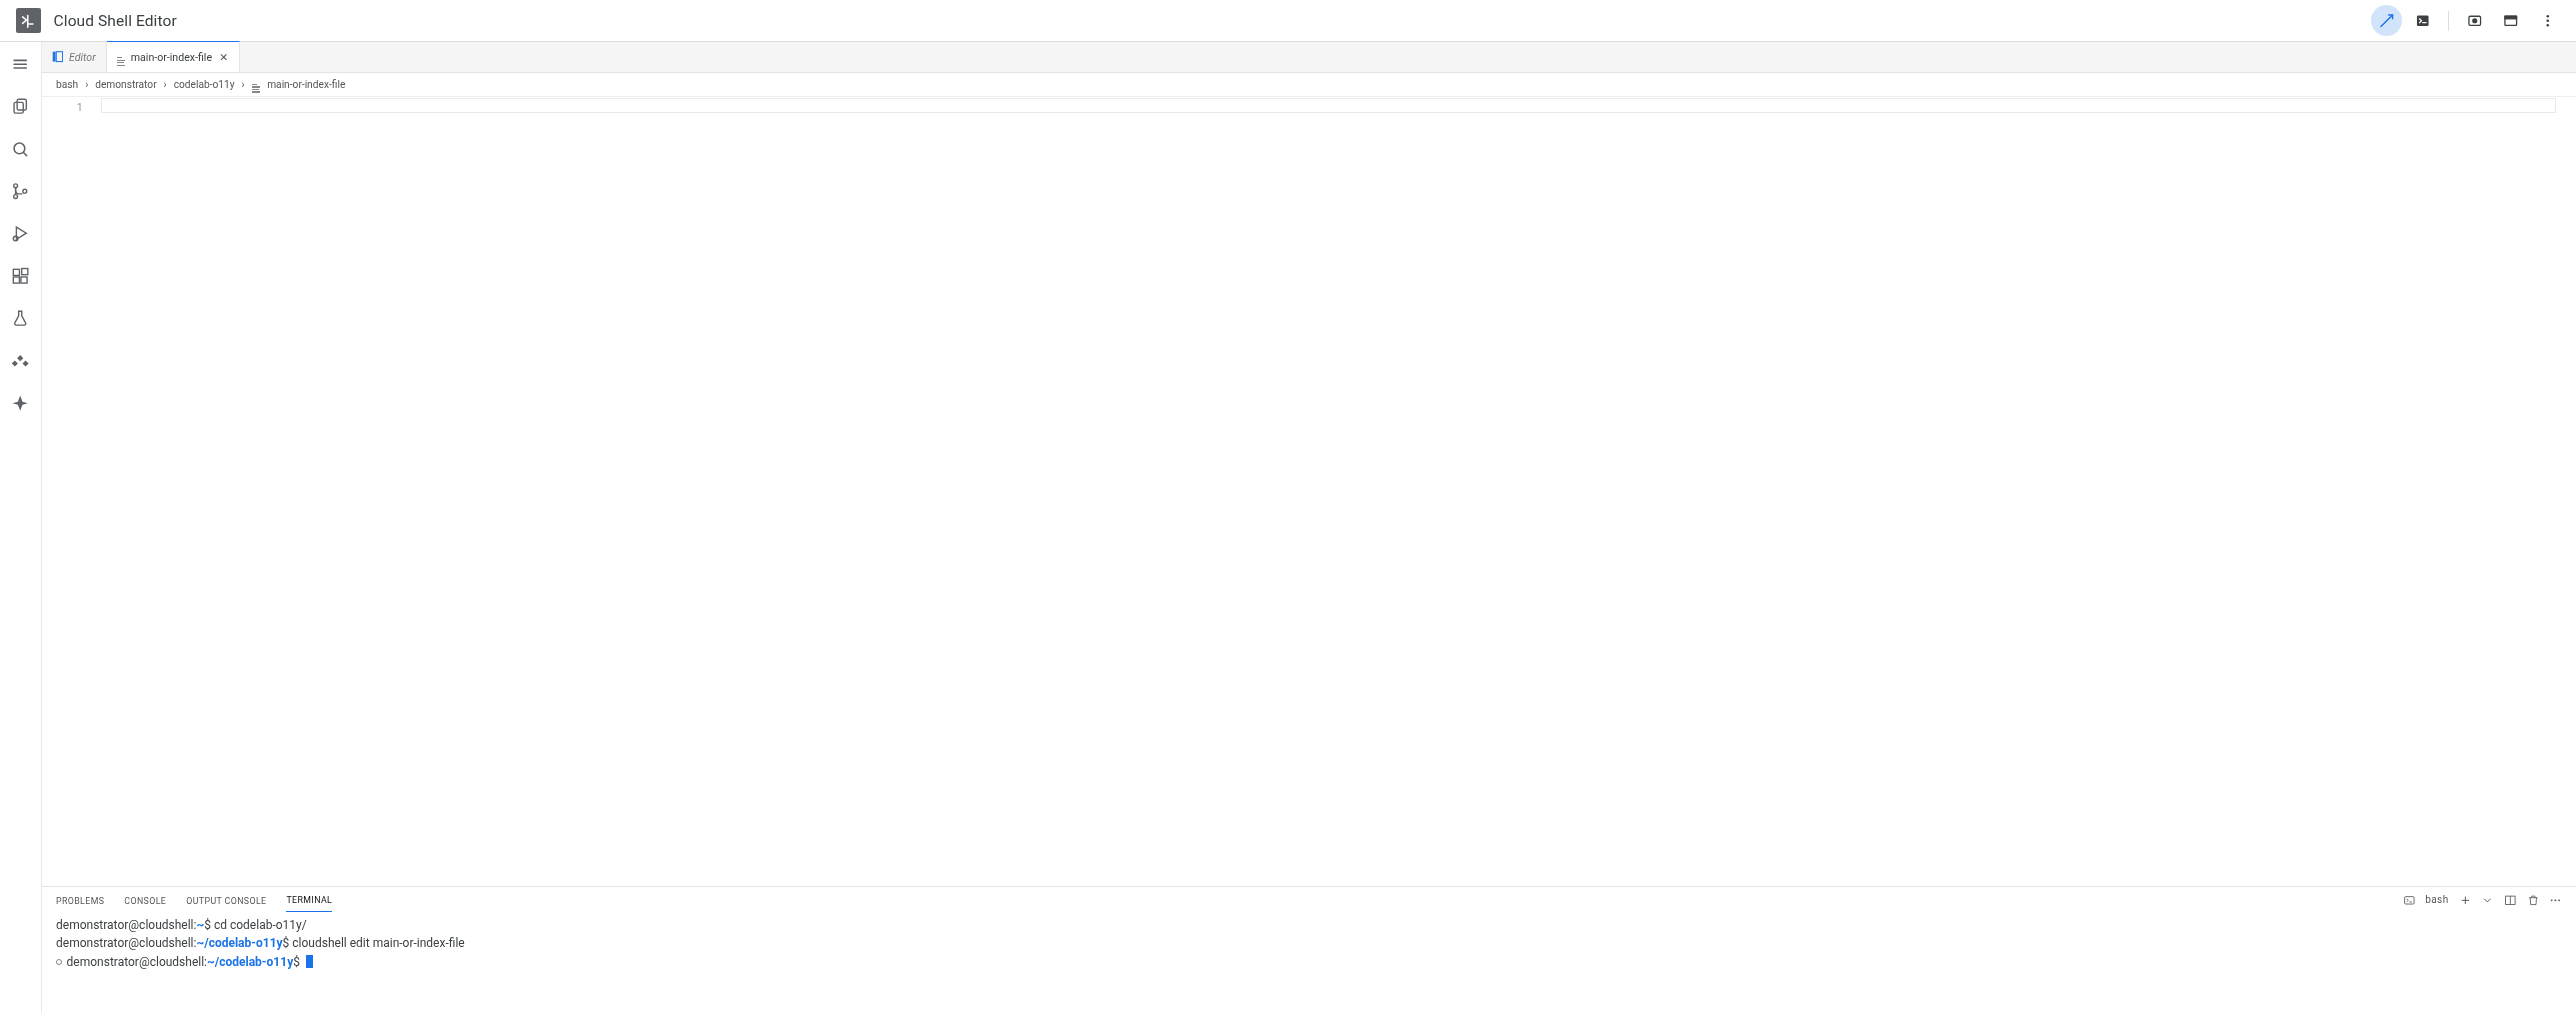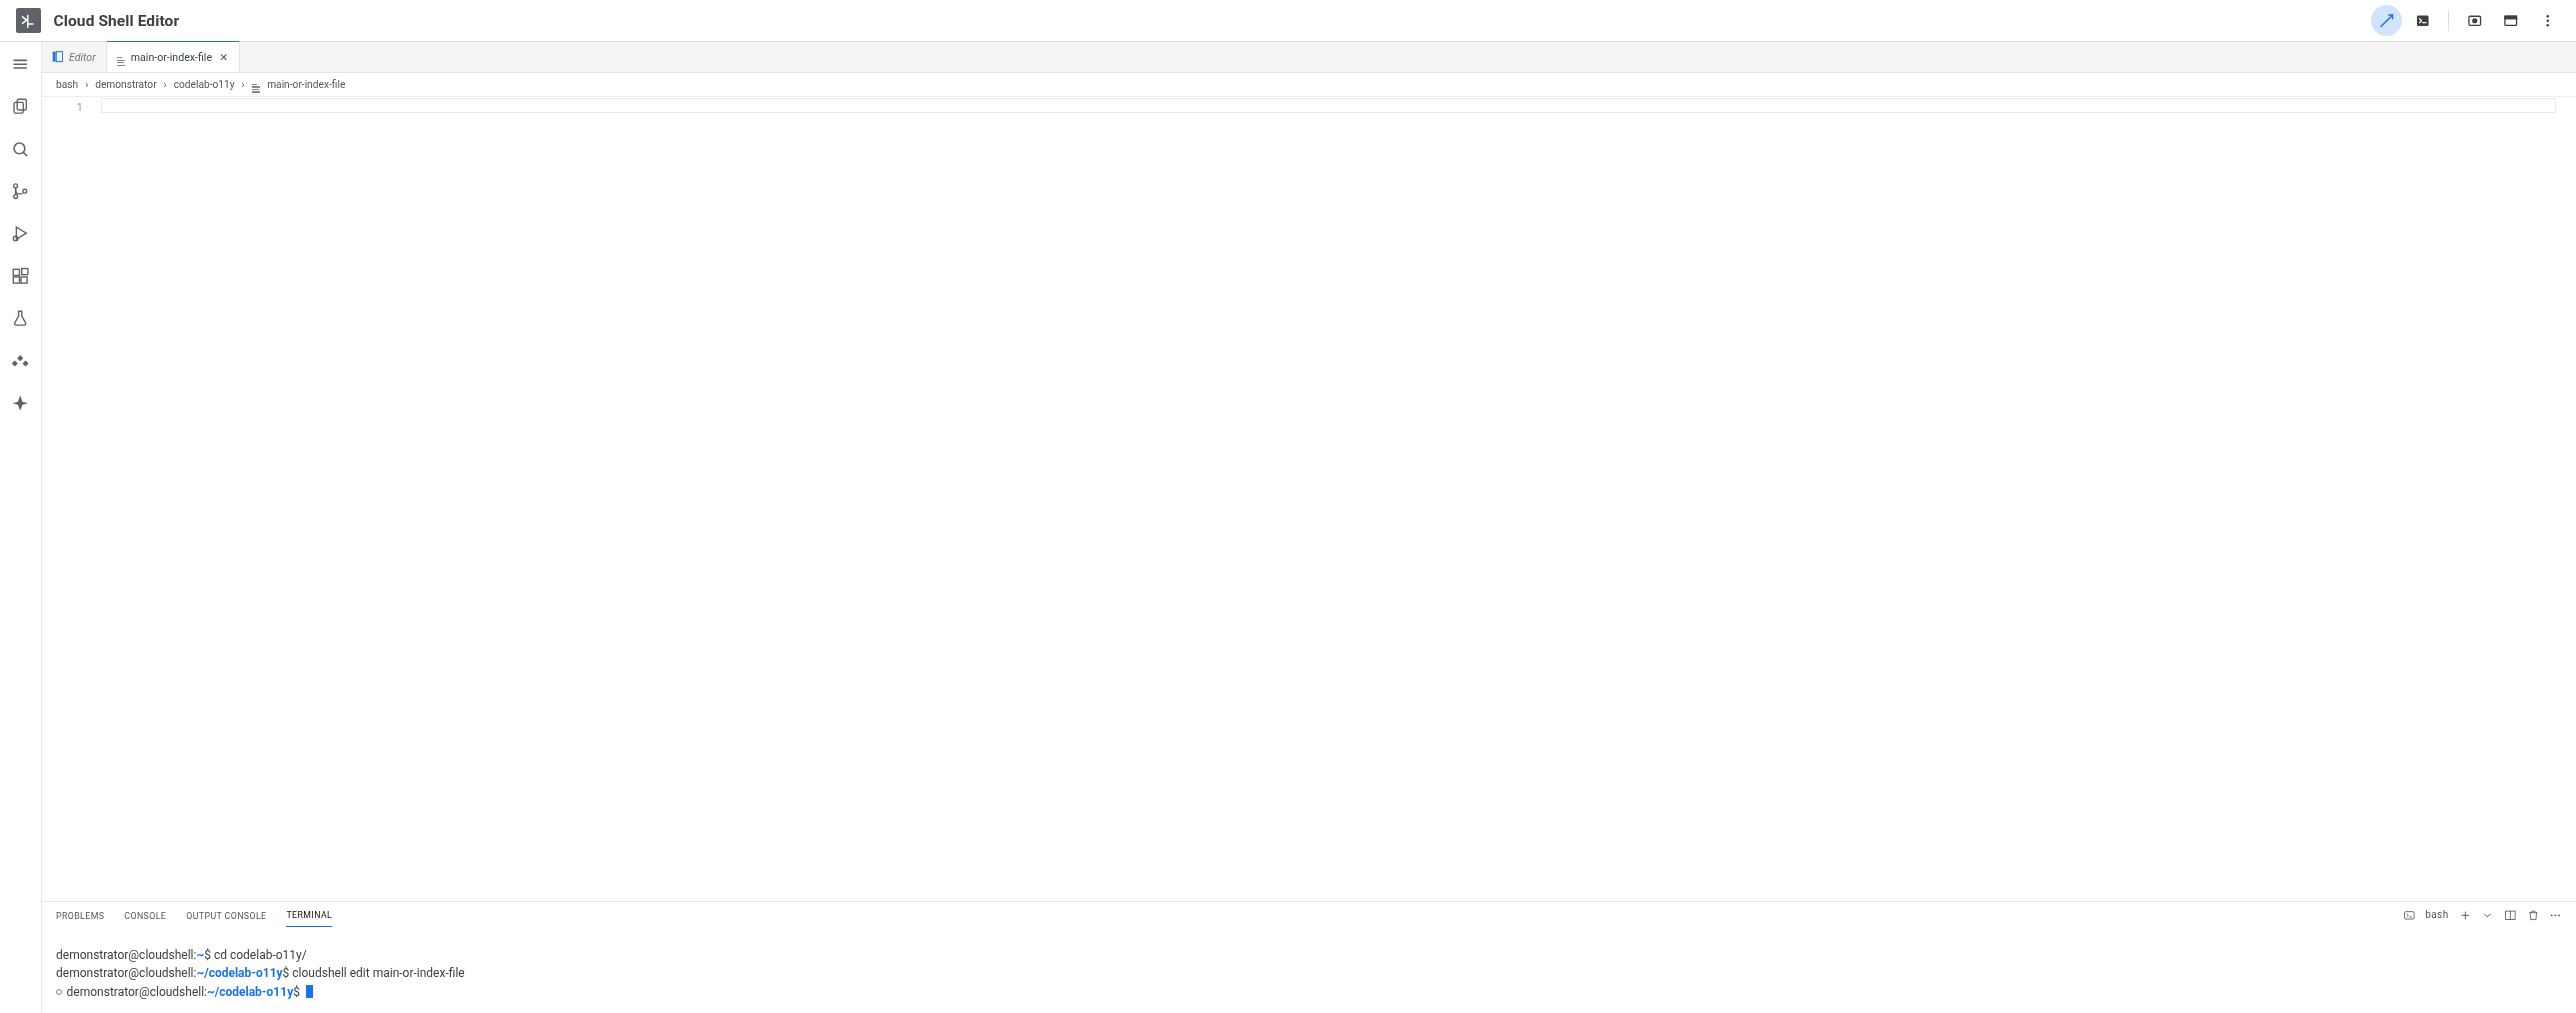--- a/index.html
+++ b/index.html
@@ -2,21 +2,21 @@
 <html style="font-size:11.3px"><head>
 <meta charset="utf-8">
 <style>
 * { margin: 0; padding: 0; box-sizing: border-box; font-family: -apple-system, BlinkMacSystemFont, "Segoe UI", Roboto, "Helvetica Neue", Arial, sans-serif; }
 html, body { height: 100%; width: 100%; background: #fff; color: #3c4043; overflow: hidden; }
 
 
 .top-header { height: 42px; border-bottom: 0.7px solid #dadce0; display: flex; align-items: center; padding: 0 12.7px 0 15.5px; }
 .logo-box { width: 25.4px; height: 25.4px; background: #5f6368; border-radius: 2.1px; display: flex; align-items: center; justify-content: center; margin-right: 12.7px; }
 .logo-box svg { width: 15.5px; height: 15.5px; }
-.app-title { font-size: 15.5px; color: #3c4043; font-weight: 700; letter-spacing: 0.1px; }
+.app-title { font-size: 15.5px; color: #3c4043; font-weight: 400; letter-spacing: 0.1px; }
 .top-header-right { margin-left: auto; display: flex; align-items: center; gap: 5.7px; }
 .hdr-btn { width: 31px; height: 31px; border-radius: 50%; display: flex; align-items: center; justify-content: center; cursor: pointer; }
 .hdr-btn svg { width: 15.5px; height: 15.5px; }
 .hdr-btn.active { background: #d2e3fc; }
 .hdr-divider { width: 0.7px; height: 20px; background: #dadce0; margin: 0 4.2px; }
 
 
 .body-row { display: flex; height: calc(100% - 42px); }
 
 
@@ -46,31 +46,31 @@
 .breadcrumbs { height: 22.6px; display: flex; align-items: center; padding: 0 14px; font-size: 10.2px; color: #555; gap: 7px; }
 .crumb-sep { color: #555; }
 .breadcrumbs .file-icon-lines span { background: #888; }
 
 
 .editor-area { flex: 1; display: flex; border-top: 0.7px solid #eee; min-height: 0; padding-right: 20px; }
 .gutter { width: 59px; text-align: right; padding: 4.2px 18.4px 4.2px 0; color: #999; font-size: 10.6px; font-family: "Menlo","Consolas",monospace; }
 .code-surface { flex: 1; border: 0.7px solid #eaeaea; margin-top: 1.4px; height: 15.5px; }
 
 
-.bottom-panel { height: 112px; border-top: 0.7px solid #e4e4e4; display: flex; flex-direction: column; }
+.bottom-panel { height: 127px; border-top: 0.7px solid #e4e4e4; display: flex; flex-direction: column; }
 .panel-tabs { height: 27px; display: flex; align-items: center; padding: 0 14px; gap: 20px; font-size: 8.8px; letter-spacing: 0.4px; color: #555; }
 .panel-tab { cursor: pointer; padding: 6.4px 0; }
 .panel-tab.active { color: #111; border-bottom: 1.1px solid #1a73e8; }
 .panel-tabs-right { margin-left: auto; display: flex; align-items: flex-start; gap: 10px; color: #555; }
 .panel-tabs-right .ic { display: flex; align-items: center; cursor: pointer; }
 .panel-tabs-right svg { width: 12.7px; height: 12.7px; }
 .shell-label { font-size: 10px; }
 
 
-.terminal { flex: 1; padding: 2.8px 14px 8.5px 14px; font-family: "Menlo","Consolas","Liberation Mono",monospace; font-size: 12px; line-height: 1.45; white-space: pre; overflow: hidden; margin-top: 15px; }
+.terminal { flex: 1; padding: 2.8px 14px 8.5px 14px; font-family: "Menlo","Consolas","Liberation Mono",monospace; font-size: 12px; line-height: 1.45; white-space: pre; overflow: hidden; }
 .terminal .path { color: #1a73e8; font-weight: 700; }
 .circle-marker { display: inline-block; width: 6.4px; height: 6.4px; border: 0.8px solid #888; border-radius: 50%; margin-right: 4.2px; vertical-align: 0.7px; }
 .cursor-block { display: inline-block; width: 7px; height: 12.7px; background: #1a73e8; vertical-align: -2.1px; margin-left: 2.8px; }
 </style>
 </head>
 <body>
 
 <div class="top-header">
   <div class="logo-box">
     <svg viewBox="0 0 24 24" fill="none" stroke="#fff" stroke-width="2.4" stroke-linecap="round" stroke-linejoin="round">

